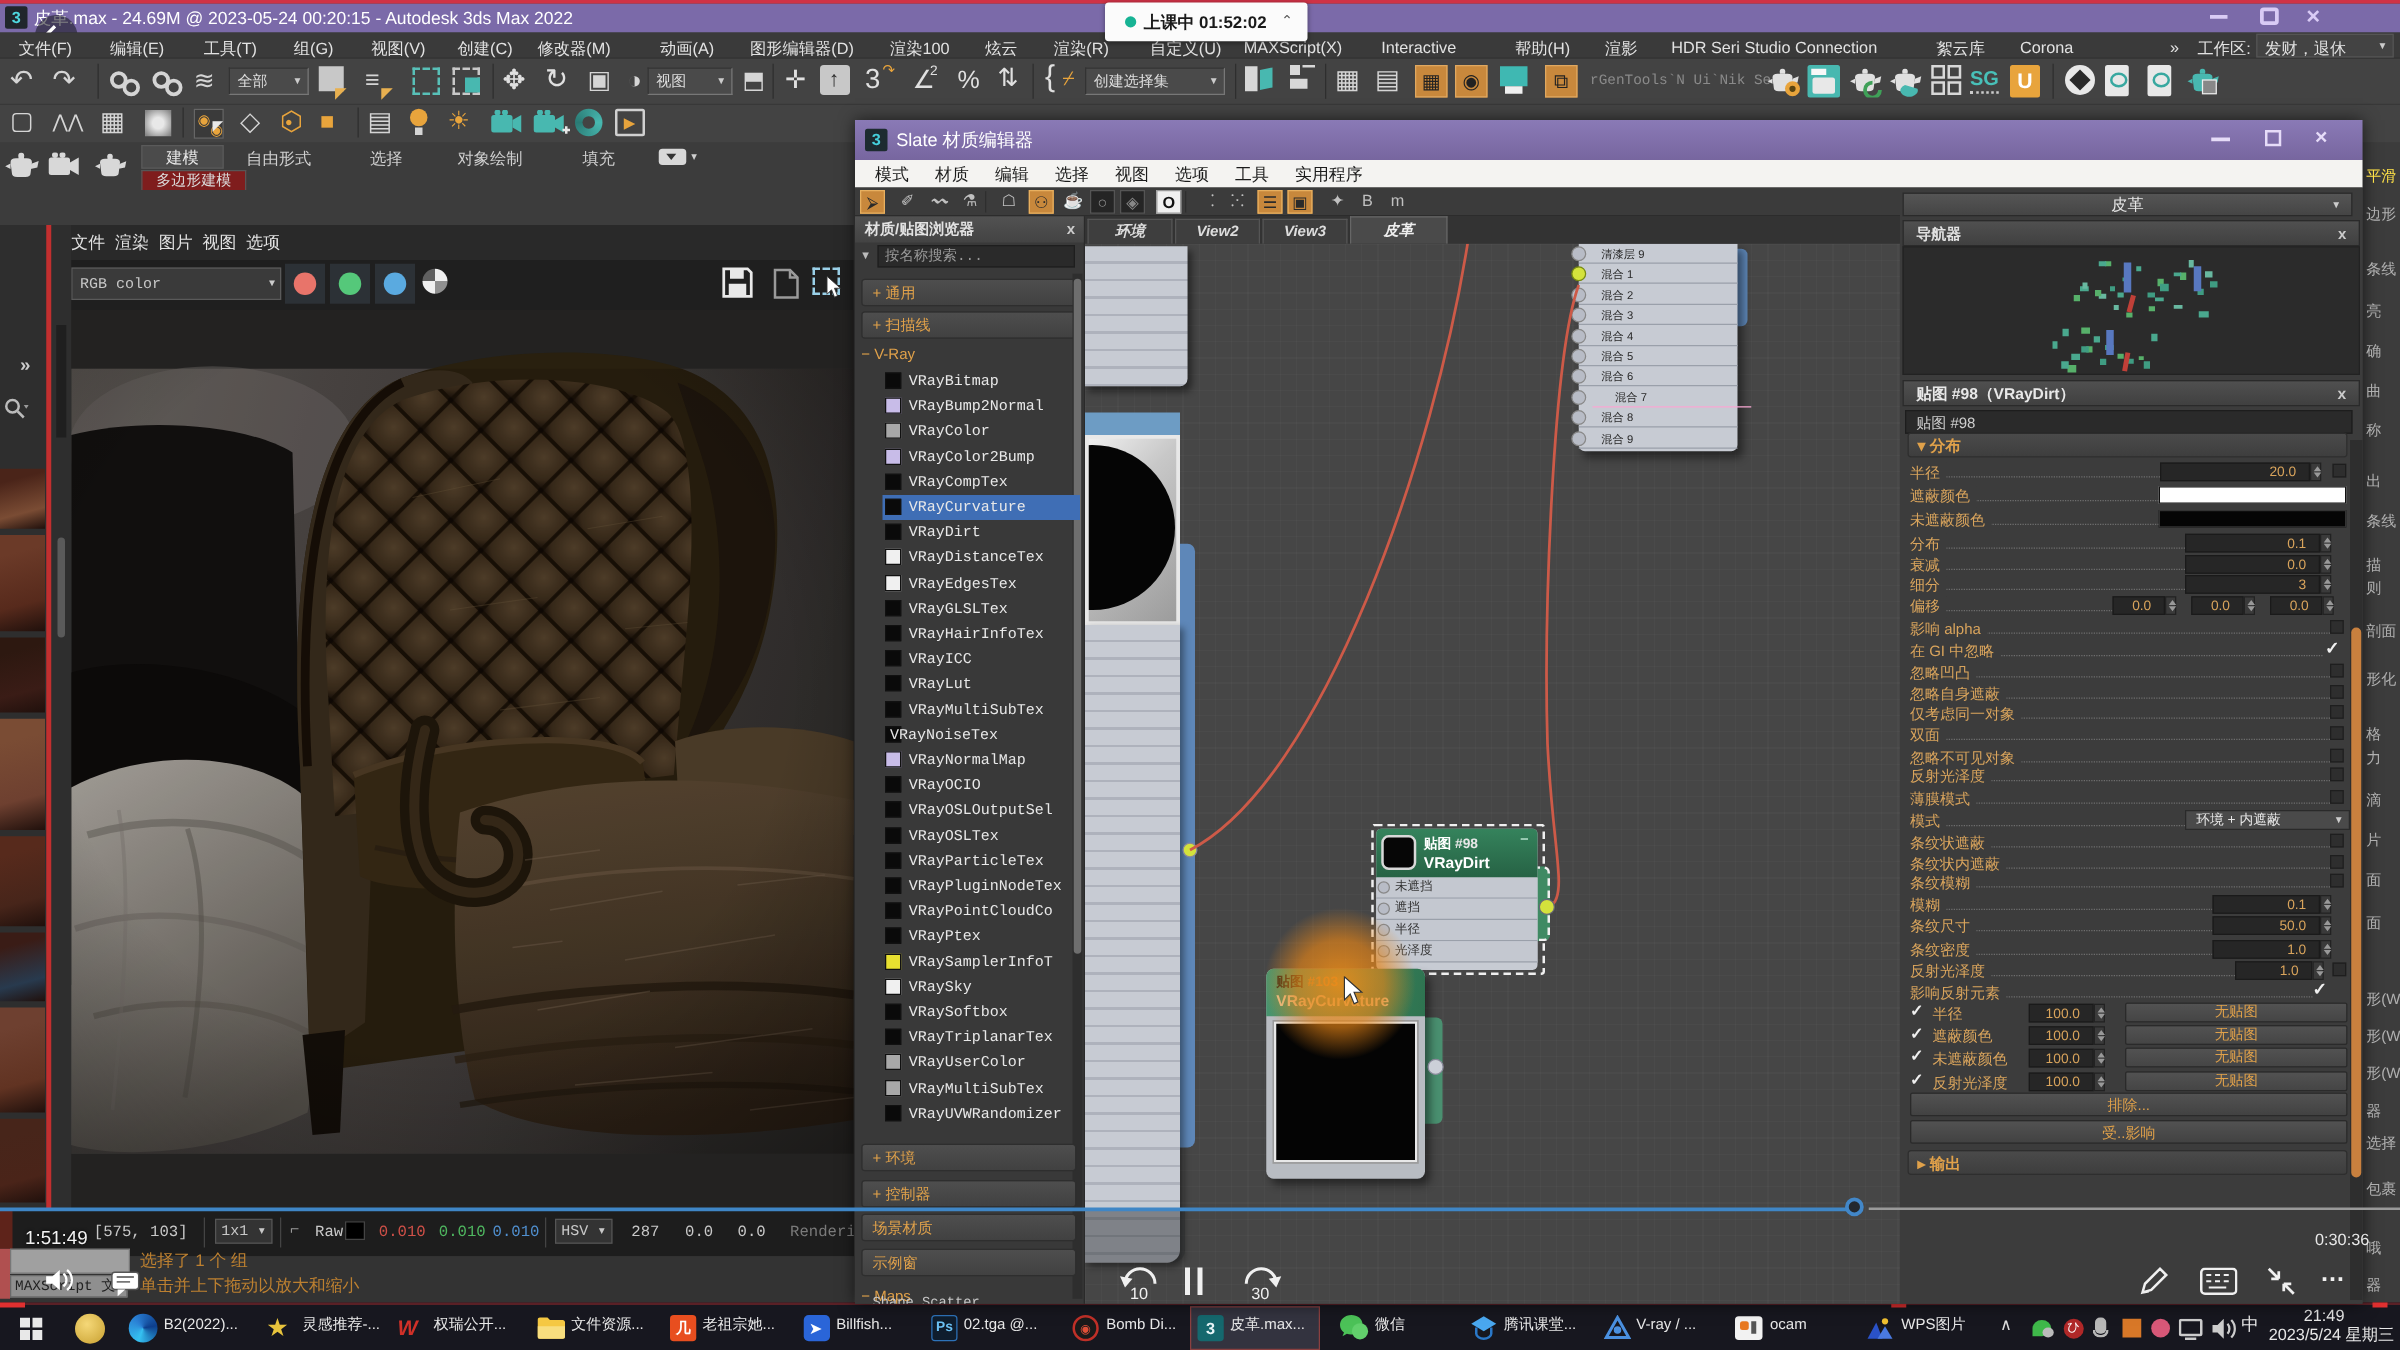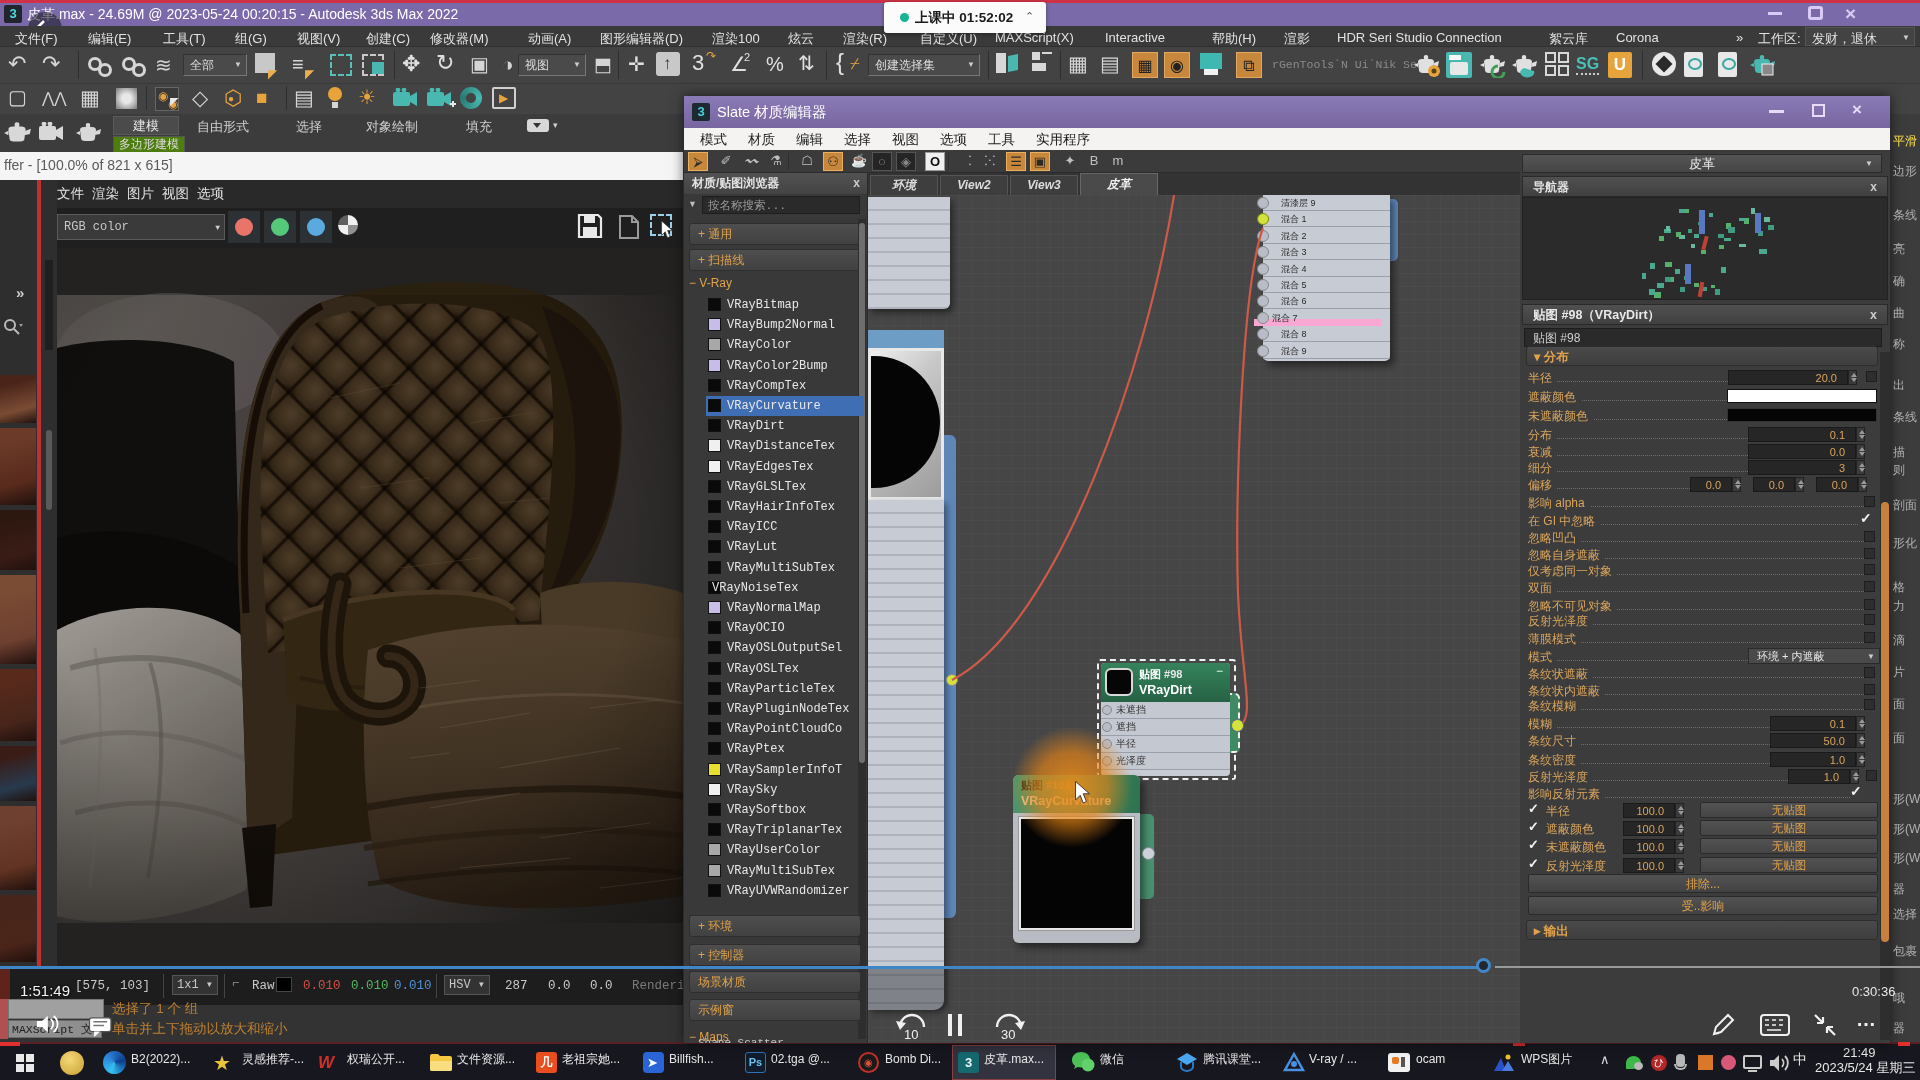--- a/index.html
+++ b/index.html
@@ -209,37 +209,36 @@
 
 <div class="ab" style="left:0;top:114px;width:1920px;height:38px;background:#3c3c3c">
   <div class="ab" style="left:113px;top:2px;width:66px;height:19px;background:#4b4b4b;border:1px solid #5a5a5a;color:#e8e8e8;font-size:13px;text-align:center;line-height:17px">建模</div>
   <span class="menu" style="left:197px;top:4px;color:#cfcfcf">自由形式</span>
   <span class="menu" style="left:296px;top:4px;color:#cfcfcf">选择</span>
   <span class="menu" style="left:366px;top:4px;color:#cfcfcf">对象绘制</span>
   <span class="menu" style="left:466px;top:4px;color:#cfcfcf">填充</span>
   <div class="ab" style="left:527px;top:5px;width:22px;height:13px;background:#d8d8d8;border-radius:3px"></div>
   <div class="ab" style="left:533px;top:9px;width:0;height:0;border-left:4px solid transparent;border-right:4px solid transparent;border-top:5px solid #333"></div>
   <span class="menu" style="left:553px;top:6px;color:#cfcfcf;font-size:9px">▾</span>
-  <div class="ab" style="left:113px;top:22px;width:72px;height:16px;background:#4d7c0f;border:1px solid #565656;border-bottom:none;color:#dadada;font-size:12px;text-align:center;line-height:15px">多边形建模</div>
+  <div class="ab" style="left:113px;top:22px;width:84px;height:16px;background:#7f1d1d;border:1px solid #565656;border-bottom:none;color:#dadada;font-size:12px;text-align:center;line-height:15px">多边形建模</div>
   <svg class="ab" style="left:2px;top:4px" width="30" height="30" viewBox="0 0 28 26">
         <path d="M6 10 Q6 7 10 7 L18 7 Q22 7 22 10 L21 18 Q21 21 17 21 L11 21 Q7 21 7 18 Z M12 7 Q11 3 14 3 Q17 3 16 7 M22 11 L27 9 L26 14 L21 15 Z M6 11 L2 13 L6 15" fill="#d8d8d8"></path>
       </svg>
   <svg class="ab" style="left:38px;top:8px" width="30" height="22" viewBox="0 0 30 22">
         <rect x="1" y="4" width="17" height="14" rx="2" fill="#d8d8d8"></rect>
         <path d="M18 8 L25 4 L25 18 L18 14 Z" fill="#d8d8d8"></path>
         <circle cx="6" cy="2" r="2.4" fill="#d8d8d8"></circle>
         <circle cx="12" cy="2" r="2.4" fill="#d8d8d8"></circle>
       </svg>
   <svg class="ab" style="left:74px;top:6px" width="28" height="26" viewBox="0 0 28 26">
         <path d="M6 10 Q6 7 10 7 L18 7 Q22 7 22 10 L21 18 Q21 21 17 21 L11 21 Q7 21 7 18 Z M12 7 Q11 3 14 3 Q17 3 16 7 M22 11 L27 9 L26 14 L21 15 Z M6 11 L2 13 L6 15" fill="#d8d8d8"></path>
       </svg>
 </div>
 
 <div class="ab" id="vfb" style="left:0;top:152px;width:683px;height:853px">
-  <div class="ab" style="left:0;top:0;width:683px;height:28px;background:#f5f5f5;color:#5a5a5a;font-size:14px;padding:5px 0 0 4px">ffer - [100.0% of 821 x 615]</div>
   <div class="ab" style="left:0;top:28px;width:683px;height:28px;background:#292929">
     <span class="menu" style="left:57px;top:5px;font-size:13.5px">文件</span>
     <span class="menu" style="left:92px;top:5px;font-size:13.5px">渲染</span>
     <span class="menu" style="left:127px;top:5px;font-size:13.5px">图片</span>
     <span class="menu" style="left:162px;top:5px;font-size:13.5px">视图</span>
     <span class="menu" style="left:197px;top:5px;font-size:13.5px">选项</span>
   </div>
   <div class="ab" style="left:0;top:56px;width:683px;height:40px;background:#1f1f1f">
     <div class="ab" style="left:57px;top:6px;width:168px;height:26px;background:#3a3a3a;border:1px solid #5a5a5a;color:#c8c8c8;font-size:12px;font-family:'Liberation Mono',monospace;padding:5px 0 0 6px">RGB color<span class="caret">▼</span></div>
     <div class="ab" style="left:228px;top:3px;width:32px;height:32px;background:#2c3136">
@@ -662,21 +661,21 @@
           <div class="ab" style="left:395px;top:33.8px;width:127px;height:15px;border-bottom:1px solid #9aa0aa;color:#2a2a2a;font-size:9px;line-height:15px;padding-left:18px">混合 2</div>
           <div class="ab" style="left:389px;top:34.8px;width:12px;height:12px;border-radius:50%;background:#b8bcc6;border:1px solid #888"></div>
           <div class="ab" style="left:395px;top:50.199999999999996px;width:127px;height:15px;border-bottom:1px solid #9aa0aa;color:#2a2a2a;font-size:9px;line-height:15px;padding-left:18px">混合 3</div>
           <div class="ab" style="left:389px;top:51.199999999999996px;width:12px;height:12px;border-radius:50%;background:#b8bcc6;border:1px solid #888"></div>
           <div class="ab" style="left:395px;top:66.6px;width:127px;height:15px;border-bottom:1px solid #9aa0aa;color:#2a2a2a;font-size:9px;line-height:15px;padding-left:18px">混合 4</div>
           <div class="ab" style="left:389px;top:67.6px;width:12px;height:12px;border-radius:50%;background:#b8bcc6;border:1px solid #888"></div>
           <div class="ab" style="left:395px;top:83px;width:127px;height:15px;border-bottom:1px solid #9aa0aa;color:#2a2a2a;font-size:9px;line-height:15px;padding-left:18px">混合 5</div>
           <div class="ab" style="left:389px;top:84px;width:12px;height:12px;border-radius:50%;background:#b8bcc6;border:1px solid #888"></div>
           <div class="ab" style="left:395px;top:99.4px;width:127px;height:15px;border-bottom:1px solid #9aa0aa;color:#2a2a2a;font-size:9px;line-height:15px;padding-left:18px">混合 6</div>
           <div class="ab" style="left:389px;top:100.4px;width:12px;height:12px;border-radius:50%;background:#b8bcc6;border:1px solid #888"></div>
-          <div class="ab" style="left:386px;top:115.80000000000001px;width:127px;height:15px;border-bottom:7px solid #f9a8d4;color:#2a2a2a;font-size:9px;line-height:15px;padding-left:18px">混合 7</div>
+          <div class="ab" style="left:406px;top:115.80000000000001px;width:127px;height:15px;border-bottom:1px solid #f9a8d4;color:#2a2a2a;font-size:9px;line-height:15px;padding-left:18px">混合 7</div>
           <div class="ab" style="left:389px;top:116.80000000000001px;width:12px;height:12px;border-radius:50%;background:#b8bcc6;border:1px solid #888"></div>
           <div class="ab" style="left:395px;top:132.20000000000002px;width:127px;height:15px;border-bottom:1px solid #9aa0aa;color:#2a2a2a;font-size:9px;line-height:15px;padding-left:18px">混合 8</div>
           <div class="ab" style="left:389px;top:133.20000000000002px;width:12px;height:12px;border-radius:50%;background:#b8bcc6;border:1px solid #888"></div>
           <div class="ab" style="left:395px;top:148.60000000000002px;width:127px;height:15px;border-bottom:1px solid #9aa0aa;color:#2a2a2a;font-size:9px;line-height:15px;padding-left:18px">混合 9</div>
           <div class="ab" style="left:389px;top:149.60000000000002px;width:12px;height:12px;border-radius:50%;background:#b8bcc6;border:1px solid #888"></div>
         </div>
 
     <svg class="ab" style="left:0;top:0" width="652" height="848" viewBox="0 0 652 848">
       <path d="M84 485 C190 430 280 170 307 -6" stroke="#cd5a48" stroke-width="2.2" fill="none"></path>
       <path d="M395 33 C374 90 367 300 370 400 C373 460 379 490 379 510 C379 522 376 528 372 530" stroke="#cd5a48" stroke-width="2.2" fill="none"></path>

